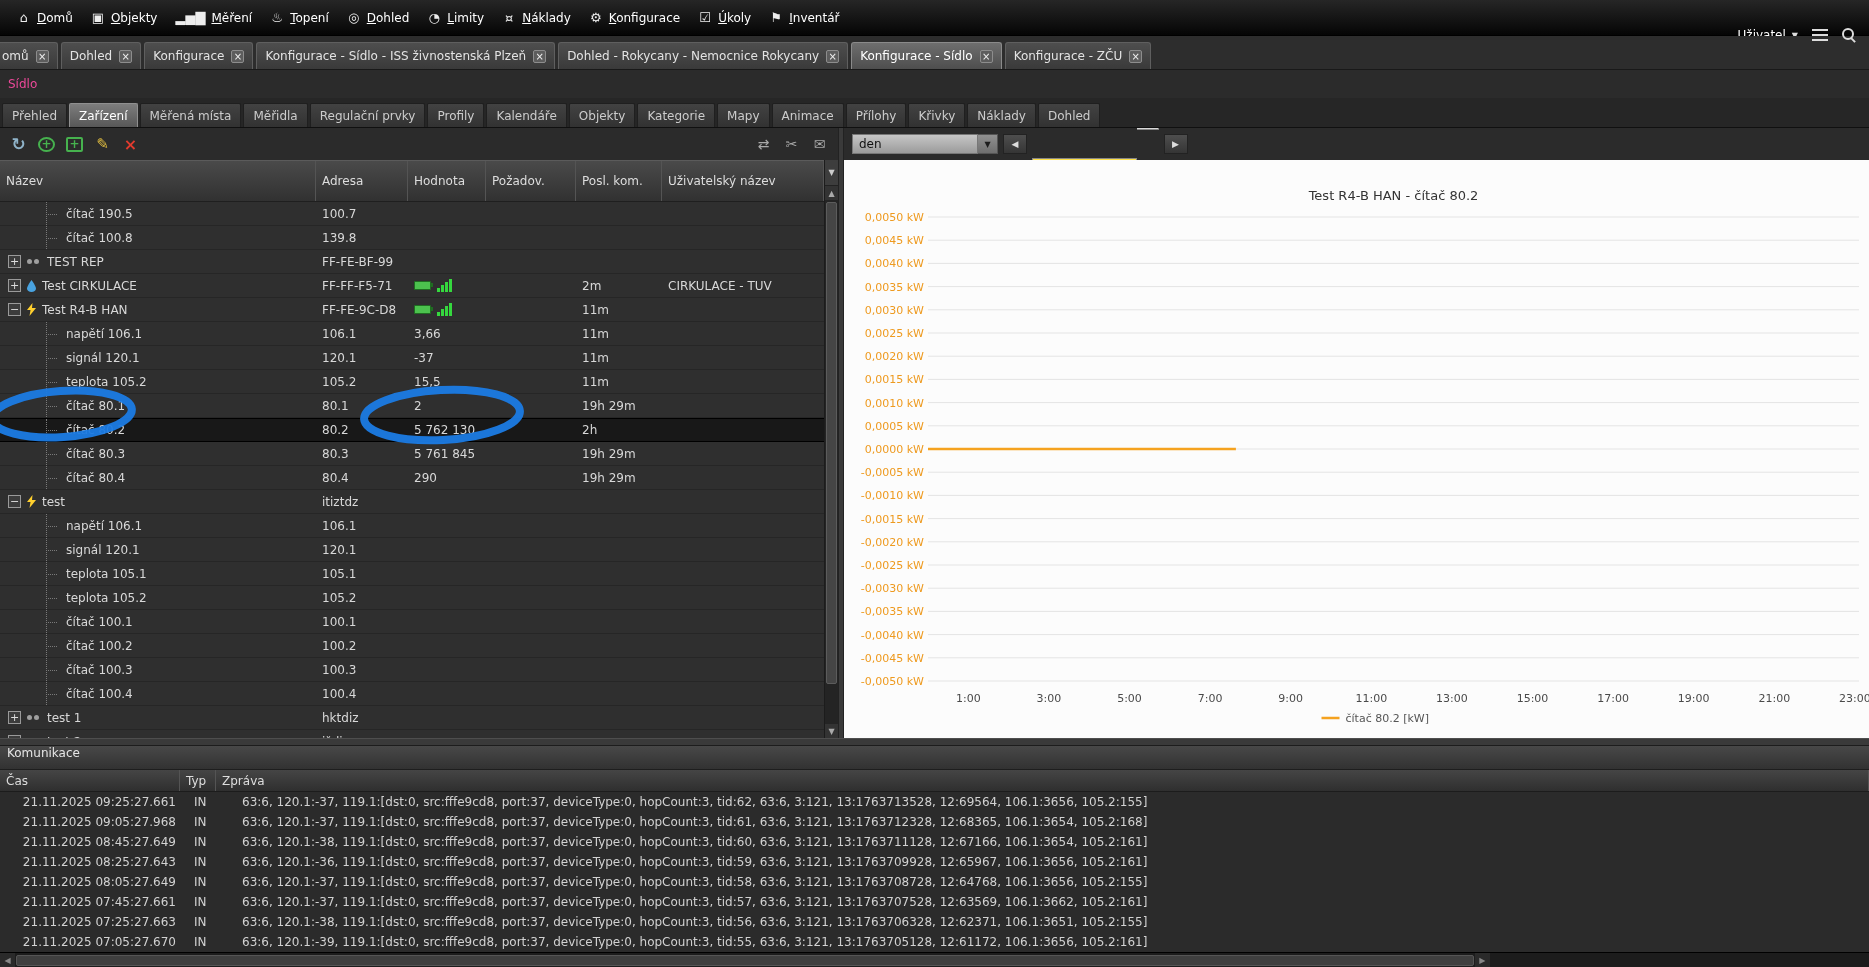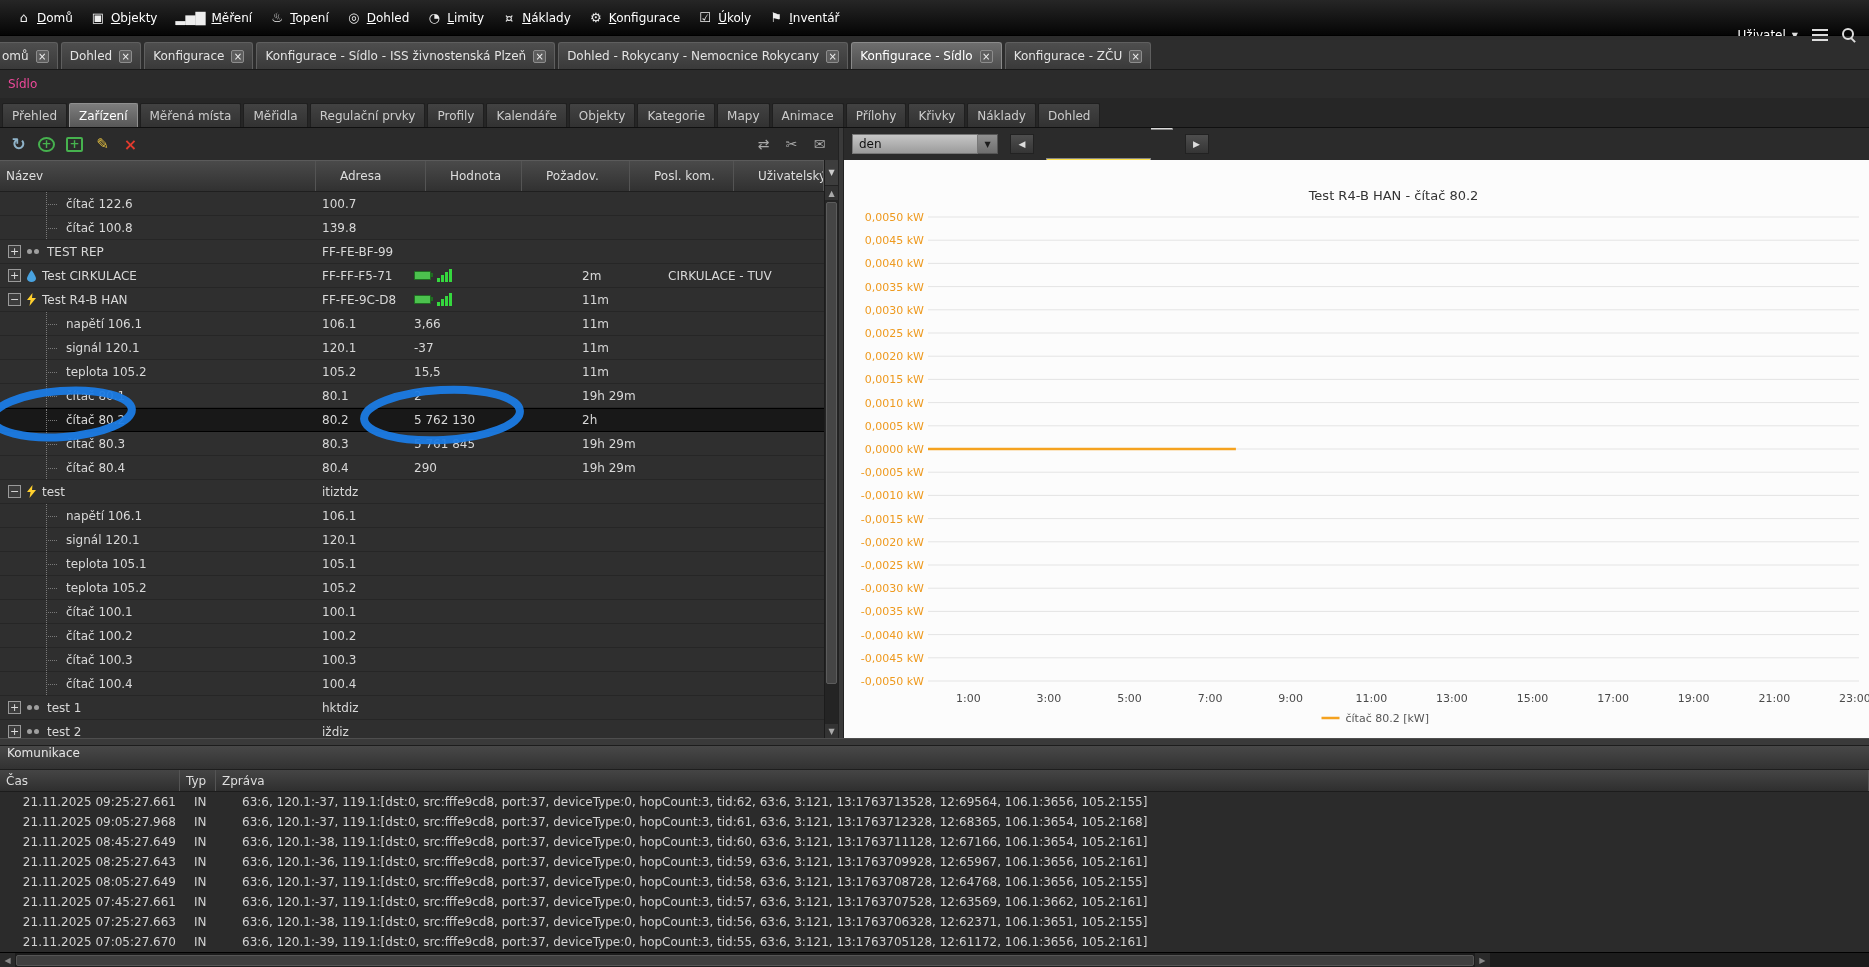--- a/index.html
+++ b/index.html
@@ -48,22 +48,22 @@
   .tool { min-width:17px; text-align:center; display:inline-flex; align-items:center; justify-content:center; cursor:default; }
   .t-refresh { color:#8fb3c9; font-size:17px; font-weight:bold; }
   .t-add, .t-addbox { width:15px; height:15px; border:2px solid #46b24e; color:#46b24e; font-weight:bold; font-size:12px; line-height:11px; }
   .t-add { border-radius:50%; }
   .t-addbox { border-radius:2px; }
   .t-edit { color:#dcb93f; font-size:15px; }
   .t-delete { color:#e23b2e; font-size:16px; font-weight:bold; }
   .t-gray { color:#a9a9a9; font-size:14px; }
   .toolbar-spacer { flex:1; }
 
-  .thead { height:32px; flex:none; width:824px; display:grid; grid-template-columns:316px 92px 78px 90px 86px 1fr;
-           background:linear-gradient(#4a4a4a,#313131); border-top:1px solid #5b5b5b; border-bottom:1px solid #1f1f1f;gap:18px; }
+  .thead { height:42px; flex:none; width:824px; display:grid; grid-template-columns:316px 92px 78px 90px 86px 1fr;
+           background:linear-gradient(#4a4a4a,#313131); border-top:1px solid #5b5b5b; border-bottom:1px solid #1f1f1f; }
   .th { display:flex; align-items:center; padding-left:6px; color:#ddd; border-right:1px solid #545454; overflow:hidden; white-space:nowrap; }
   .tbody { width:824px; flex:1; overflow:hidden; }
   .trow { height:24px; display:grid; grid-template-columns:316px 92px 78px 90px 86px 1fr; background:#2f2f2f; border-bottom:1px solid #262626; }
   .trow.selected { background:#181818; border-top:1px solid #000; border-bottom:1px solid #000; }
   .td { display:flex; align-items:center; padding-left:6px; color:#d8d8d8; overflow:hidden; white-space:nowrap; }
   .c-name { gap:6px; }
   .tree { width:26px; height:100%; position:relative; flex:none; margin-left:28px; }
   .tree::before { content:""; position:absolute; left:12px; top:0; bottom:0; border-left:1px dotted #7a7a7a; }
   .tree::after { content:""; position:absolute; left:12px; top:50%; width:11px; border-top:1px dotted #7a7a7a; }
   .expander { width:13px; height:13px; flex:none; border:1px solid #9a9a9a; background:#3c3c3c; color:#ddd;
@@ -81,21 +81,21 @@
   .vstrip { position:absolute; right:0; top:32px; bottom:0; width:14px; background:#242424; display:flex; flex-direction:column; border-left:1px solid #1c1c1c; }
   .vfilter { height:26px; flex:none; background:#3d3d3d; color:#ccc; font-size:8px; display:flex; align-items:center; justify-content:center; border-bottom:1px solid #222; }
   .sbtn { height:14px; flex:none; background:#333; color:#aaa; font-size:8px; display:flex; align-items:center; justify-content:center; }
   .vtrack { flex:1; position:relative; }
   .vthumb { position:absolute; left:1px; right:1px; top:2px; height:92%; background:#454545; border:1px solid #5c5c5c; border-radius:2px; }
 
   .vsplit { width:6px; flex:none; background:#3a3a3a; border-left:1px solid #222; border-right:1px solid #222; }
 
   
   .right-panel { flex:1; display:flex; flex-direction:column; background:#2b2b2b; overflow:hidden; }
-  .chart-controls { height:32px; flex:none; display:flex; align-items:center; gap:12px; padding-left:8px; }
+  .chart-controls { height:32px; flex:none; display:flex; align-items:center; gap:5px; padding-left:8px; }
   .select-group, .date-group { display:flex; }
   .period-select { width:126px; height:20px; background:linear-gradient(#c6c6c6,#9b9b9b); color:#111; display:flex; align-items:center; padding-left:6px; border:1px solid #777; }
   .caret-btn { width:20px; height:20px; background:linear-gradient(#909090,#6f6f6f); border:1px solid #555; border-left:none; color:#1d1d1d; font-size:8px; display:flex; align-items:center; justify-content:center; }
   .nav-btn { width:24px; height:20px; background:linear-gradient(#4e4e4e,#353535); border:1px solid #222; color:#ddd; font-size:9px; display:flex; align-items:center; justify-content:center; }
   .date-box { height:20px; background:#fde047; color:#111; display:flex; align-items:center; padding:0 8px; border:1px solid #888;margin-top:48px; }
   .cal-btn { width:22px; height:20px; background:#d8d8d8; border:1px solid #888; border-left:none; display:flex; align-items:center; justify-content:center; }
   .cal-icon { width:13px; height:12px; border:1px solid #444; background:#f2f2f2; position:relative; }
   .cal-icon::before { content:""; position:absolute; top:2px; left:0; right:0; border-top:1px solid #444; }
   .cal-icon::after { content:""; position:absolute; top:5px; left:2px; width:2px; height:2px; background:#444;
                      box-shadow:3px 0 0 #444,6px 0 0 #444,0 3px 0 #444,3px 3px 0 #444,6px 3px 0 #444; }
@@ -285,21 +285,21 @@
           <div class="th">Adresa</div>
           <div class="th">Hodnota</div>
           <div class="th">Požadov.</div>
           <div class="th">Posl. kom.</div>
           <div class="th">Uživatelský název</div>
         </div>
       <div class="tbody">
           <div class="trow">
             <div class="td c-name">
               <span class="tree"></span>
-              <span>čítač 122.6</span>
+              <span>čítač 190.5</span>
             </div>
             <div class="td">100.7</div>
             <div class="td">
               <span></span>
             </div>
             <div class="td"></div>
             <div class="td"></div>
             <div class="td"></div>
           </div>
           <div class="trow">

